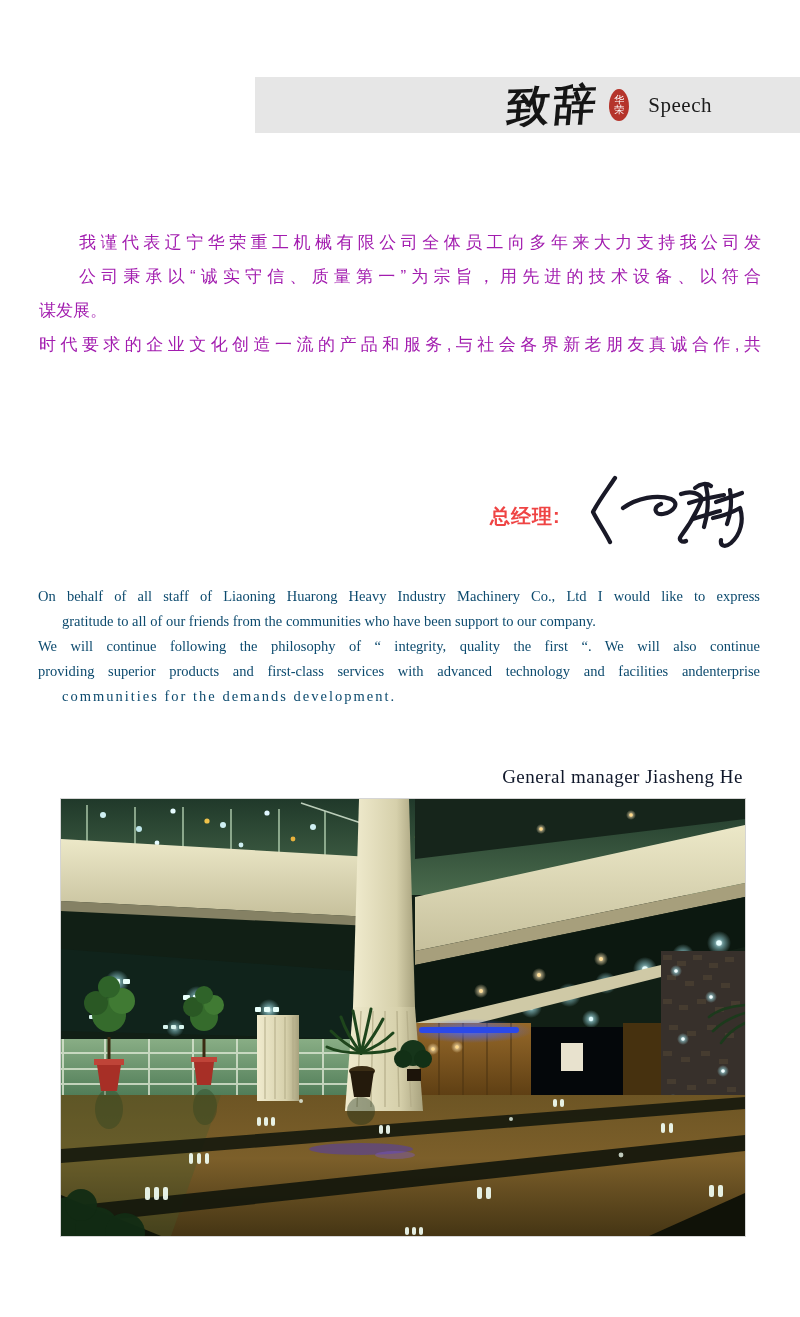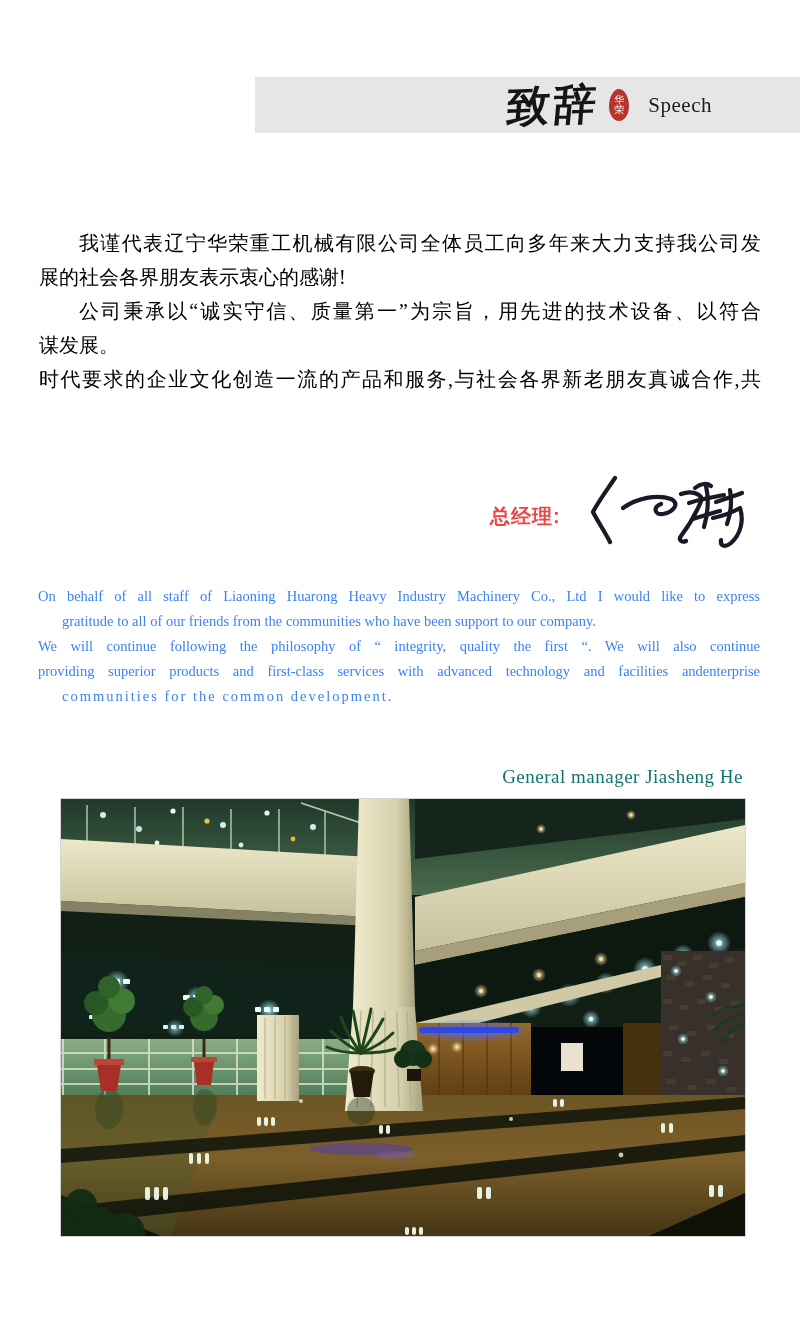--- a/index.html
+++ b/index.html
@@ -10,39 +10,39 @@
   .banner{position:absolute;left:255px;top:77px;width:545px;height:56px;background:#e6e6e6;}
   .banner-inner{position:absolute;right:88px;top:0;height:100%;display:flex;align-items:center;gap:10px;}
   .calligraphy{font-family:"DejaVu Serif",serif;font-weight:bold;font-size:43px;line-height:1;
                color:#151515;transform:skewX(-7deg) rotate(-2deg);letter-spacing:3px;white-space:nowrap;}
   .seal{width:20px;height:32px;background:#b5342b;border-radius:50% 50% 50% 50% / 55% 55% 45% 45%;
         color:#ffffff;display:flex;flex-direction:column;align-items:center;justify-content:center;
         font-size:10px;line-height:1.05;flex:0 0 auto;}
   .speech-label{font-family:"Liberation Serif",serif;font-size:21px;color:#1c1c1c;letter-spacing:.5px;margin-left:9px;}
 
   
-  .cn-block{position:absolute;left:39px;top:226px;width:722px;font-size:20px;line-height:34px;
-            color:#000000;font-weight:500;font-family:Liberation Serif, serif;}
+  .cn-block{position:absolute;left:39px;top:226px;width:722px;font-size:17px;line-height:34px;
+            color:#a21caf;font-weight:500;}
   .cn-line{text-align:justify;text-align-last:justify;}
   .cn-line.indent{text-indent:40px;}
   .cn-line.last{text-align-last:left;}
 
   
   .sig-label{position:absolute;left:490px;top:503px;font-size:20px;font-weight:bold;color:#ef4444;letter-spacing:1px;}
   .sig-svg{position:absolute;left:543px;top:452px;}
 
   
   .en-block{position:absolute;left:38px;top:584px;width:722px;font-family:"Liberation Serif",serif;
-            font-size:14.5px;line-height:25px;color:#3b82f6;}
+            font-size:14.5px;line-height:25px;color:#0c4a6e;}
   .en-line{text-align:justify;text-align-last:justify;}
   .en-line.last{text-align-last:left;margin-left:24px;}
   .en-line.spaced{letter-spacing:2px;}
 
   .manager{position:absolute;top:766px;right:57px;font-family:"Liberation Serif",serif;
-           font-size:19px;color:#0f766e;letter-spacing:.5px;}
+           font-size:19px;color:#0f172a;letter-spacing:.5px;}
 
   
   .photo{position:absolute;left:61px;top:799px;width:684px;height:437px;box-shadow:0 0 0 1px #d5d5d5;}
   .photo svg{display:block;}
 </style>
 </head>
 <body>
 
 <div class="page">
 
@@ -52,21 +52,20 @@
       <span class="seal">
         <span>华</span>
         <span>荣</span>
       </span>
       <span class="speech-label">Speech</span>
     </div>
   </div>
 
   <div class="cn-block">
     <div class="cn-line indent">我谨代表辽宁华荣重工机械有限公司全体员工向多年来大力支持我公司发</div>
-    <div class="cn-line last">展的社会各界朋友表示衷心的感谢!</div>
     <div class="cn-line indent">公司秉承以“诚实守信、质量第一”为宗旨，用先进的技术设备、以符合</div>
     <div class="cn-line last">谋发展。</div>
     <div class="cn-line">时代要求的企业文化创造一流的产品和服务,与社会各界新老朋友真诚合作,共</div>
   </div>
 
   <div class="sig-label">总经理:</div>
   <svg class="sig-svg" width="202" height="118" viewBox="0 0 202 118">
     <g fill="none" stroke="#191927" stroke-width="4.2" stroke-linecap="round" stroke-linejoin="round">
       <path d="M 72,26 C 64,38 55,50 50,60 C 55,70 62,80 67,90"></path>
       <path d="M 80,56 C 94,46 114,42 128,47 C 137,51 131,60 120,62 C 111,63 110,55 118,52"></path>
@@ -79,21 +78,21 @@
       <path d="M 173,50 C 182,47 191,44 199,41"></path>
       <path d="M 170,66 C 180,64 190,60 197,56 C 201,68 198,82 188,91 C 182,96 177,94 178,88"></path>
     </g>
   </svg>
 
   <div class="en-block">
     <div class="en-line">On behalf of all staff of Liaoning Huarong Heavy Industry Machinery Co., Ltd I would like to express</div>
     <div class="en-line last">gratitude to all of our friends from the communities who have been support to our company.</div>
     <div class="en-line">We will continue following the philosophy of “ integrity,  quality the first “. We will also continue</div>
     <div class="en-line">providing superior products and first-class services with advanced technology and facilities andenterprise</div>
-    <div class="en-line last spaced">communities for the common development.</div>
+    <div class="en-line last spaced">communities for the demands development.</div>
   </div>
 
   <div class="manager">General manager Jiasheng He</div>
 
   <div class="photo">
     <svg width="684" height="437" viewBox="0 0 684 437" preserveAspectRatio="none" role="img" aria-label="Night interior of the company lobby: cream marble columns and beams, dark ceilings with downlights, glass curtain wall, wood panel wall with blue cove light, stone wall, potted plants and polished granite floor with reflections">
       <defs>
         <linearGradient id="gFloor" x1="0" y1="0" x2="0" y2="1">
           <stop offset="0" stop-color="#6d5524"></stop>
             <stop offset="0.45" stop-color="#7c5f2a"></stop>

